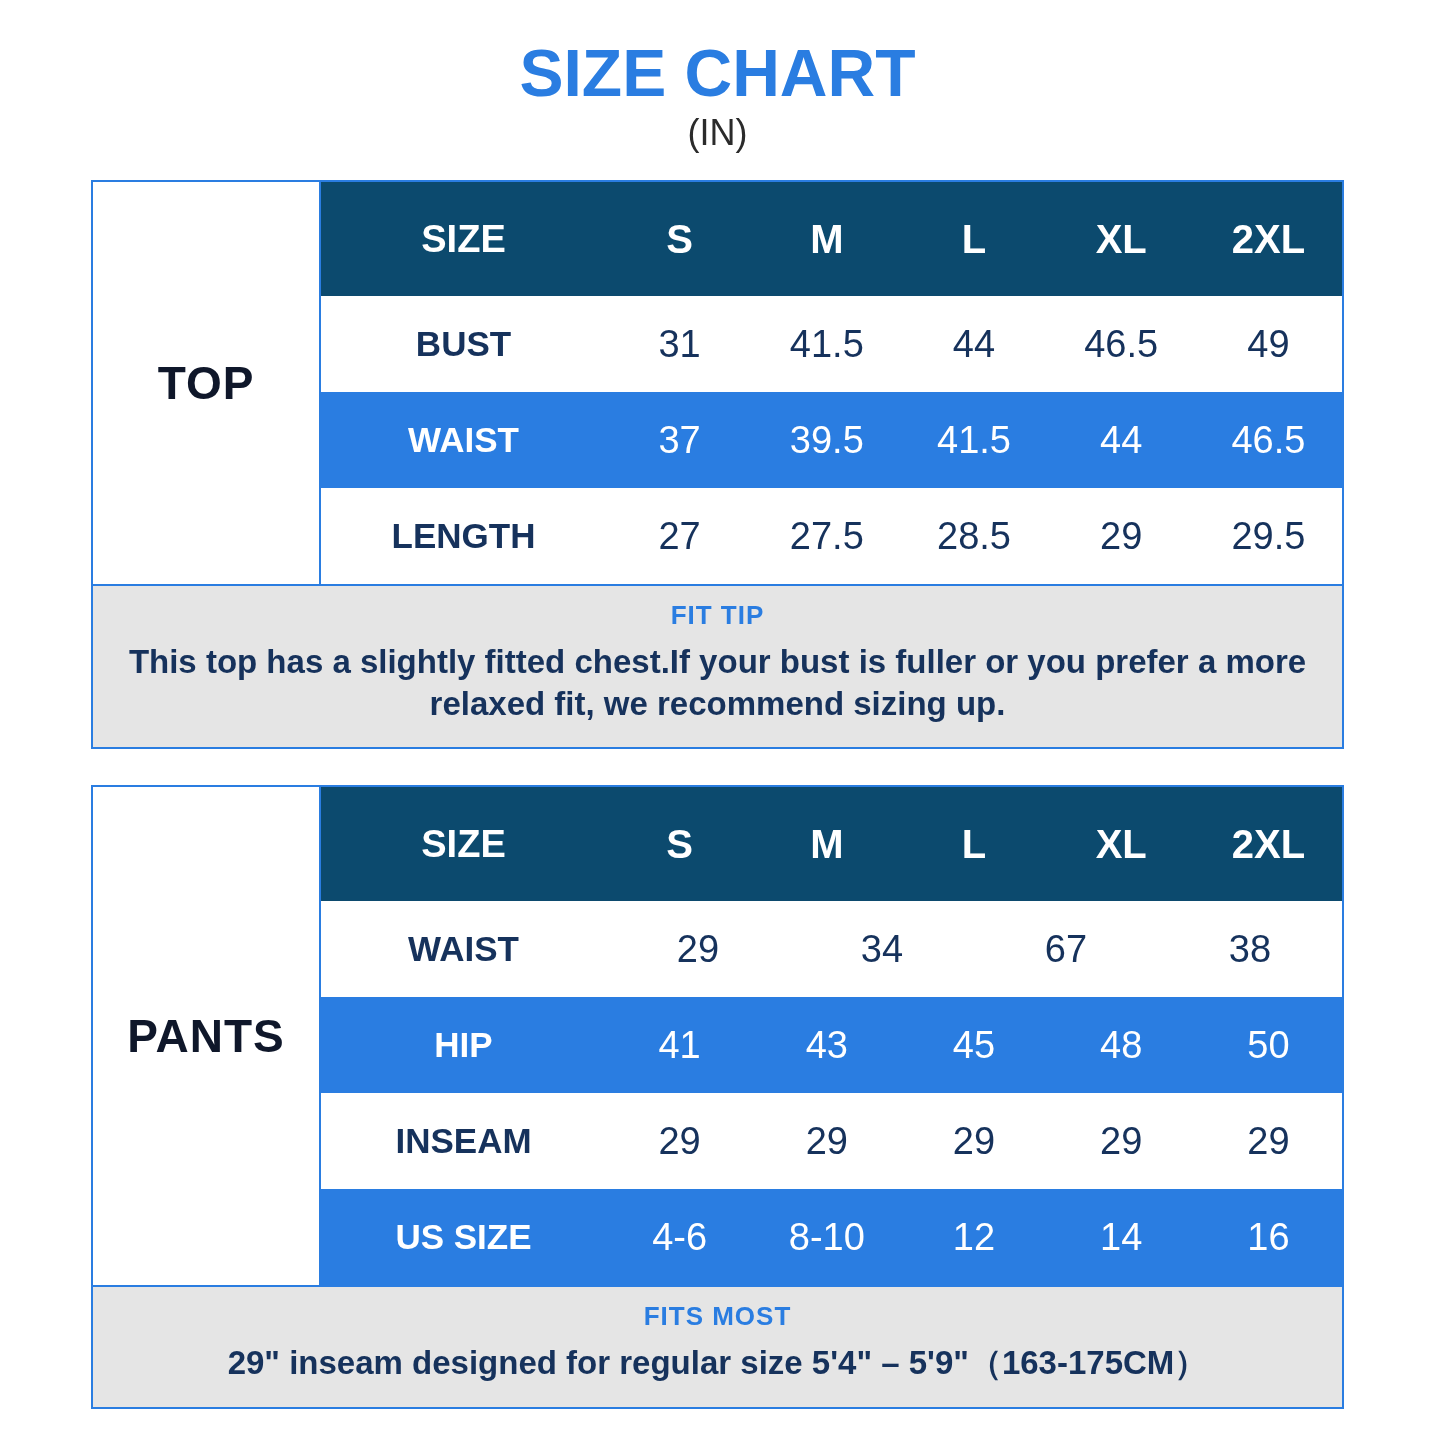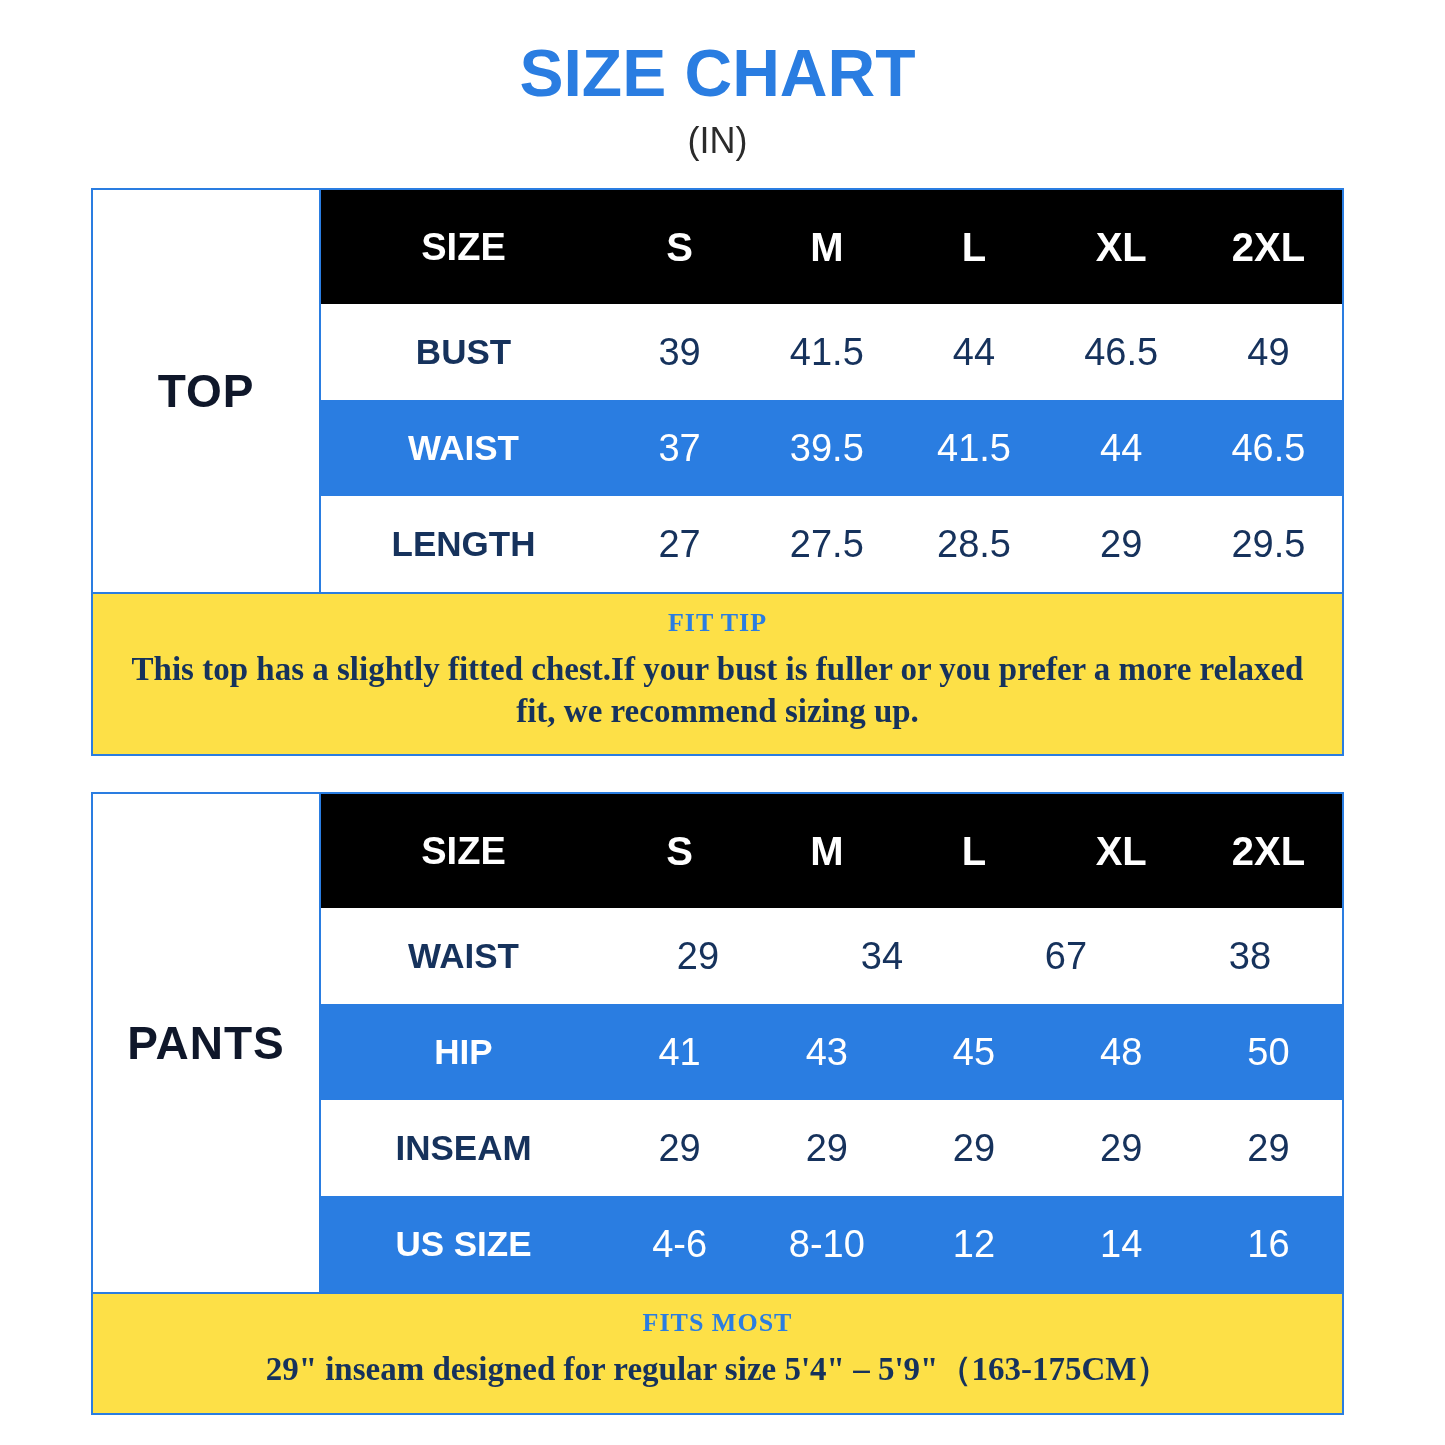--- a/index.html
+++ b/index.html
@@ -28,21 +28,21 @@
     font-weight: bold;
     color: #2a7de1;
     letter-spacing: 0px;
     line-height: 1.0;
     margin-top: 10px;
     text-align: center;
   }
   .subtitle {
     font-size: 36px;
     color: #2b2b2b;
-    margin-top: 14px;
+    margin-top: 6px;
     margin-bottom: 26px;
     text-align: center;
     font-weight: normal;
   }
 
   .block {
     width: 1253px;
     border: 2px solid #2a7de1;
     box-sizing: border-box;
     background: #ffffff;
@@ -71,21 +71,21 @@
   .grid {
     flex: 1;
     display: flex;
     flex-direction: column;
   }
   .row {
     display: flex;
     align-items: stretch;
   }
   .row.header {
-    background: #000000;
+    background: #0c4a6e;
     color: #ffffff;
   }
   .row.alt {
     background: #2a7de1;
     color: #ffffff;
   }
   .row.plain {
     background: #ffffff;
     color: #16325c;
   }
@@ -116,24 +116,23 @@
     height: 96px;
     font-size: 38px;
   }
   .row.data .cell.label {
     font-size: 35px;
     font-weight: bold;
   }
 
   .note {
     border-top: 2px solid #2a7de1;
-    background: #fde047;
+    background: #e5e5e5;
     padding: 14px 26px 22px 26px;
     text-align: center;
-    font-family: Liberation Serif, serif;
   }
   .note-title {
     color: #2a7de1;
     font-weight: bold;
     font-size: 26px;
     letter-spacing: 1px;
     margin-bottom: 10px;
   }
   .note-text {
     color: #16325c;
@@ -159,21 +158,21 @@
           <div class="cell label">SIZE</div>
           <div class="cell">S</div>
           <div class="cell">M</div>
           <div class="cell">L</div>
           <div class="cell">XL</div>
           <div class="cell">2XL</div>
         </div>
 
         <div class="row data plain">
           <div class="cell label">BUST</div>
-          <div class="cell">39</div>
+          <div class="cell">31</div>
           <div class="cell">41.5</div>
           <div class="cell">44</div>
           <div class="cell">46.5</div>
           <div class="cell">49</div>
         </div>
 
         <div class="row data alt">
           <div class="cell label">WAIST</div>
           <div class="cell">37</div>
           <div class="cell">39.5</div>

